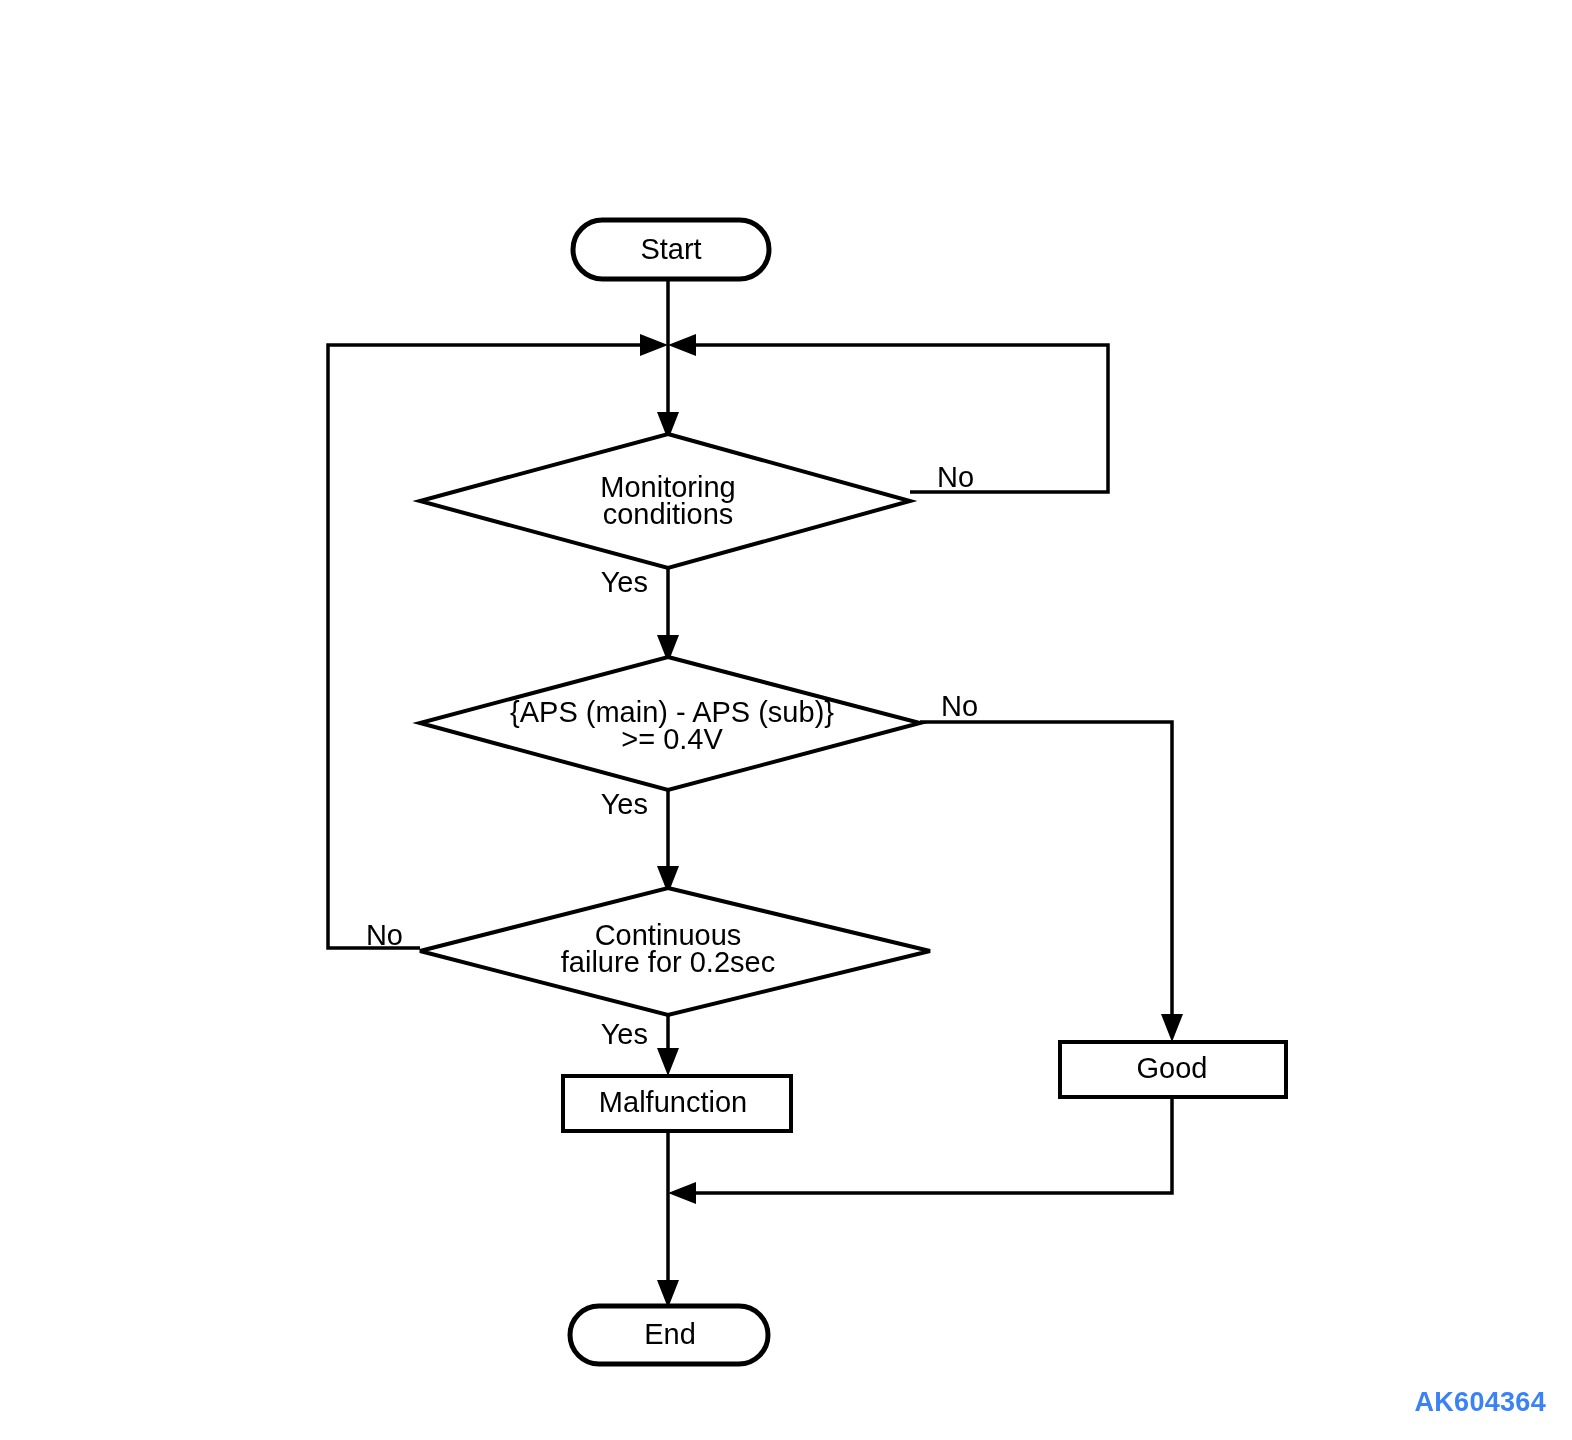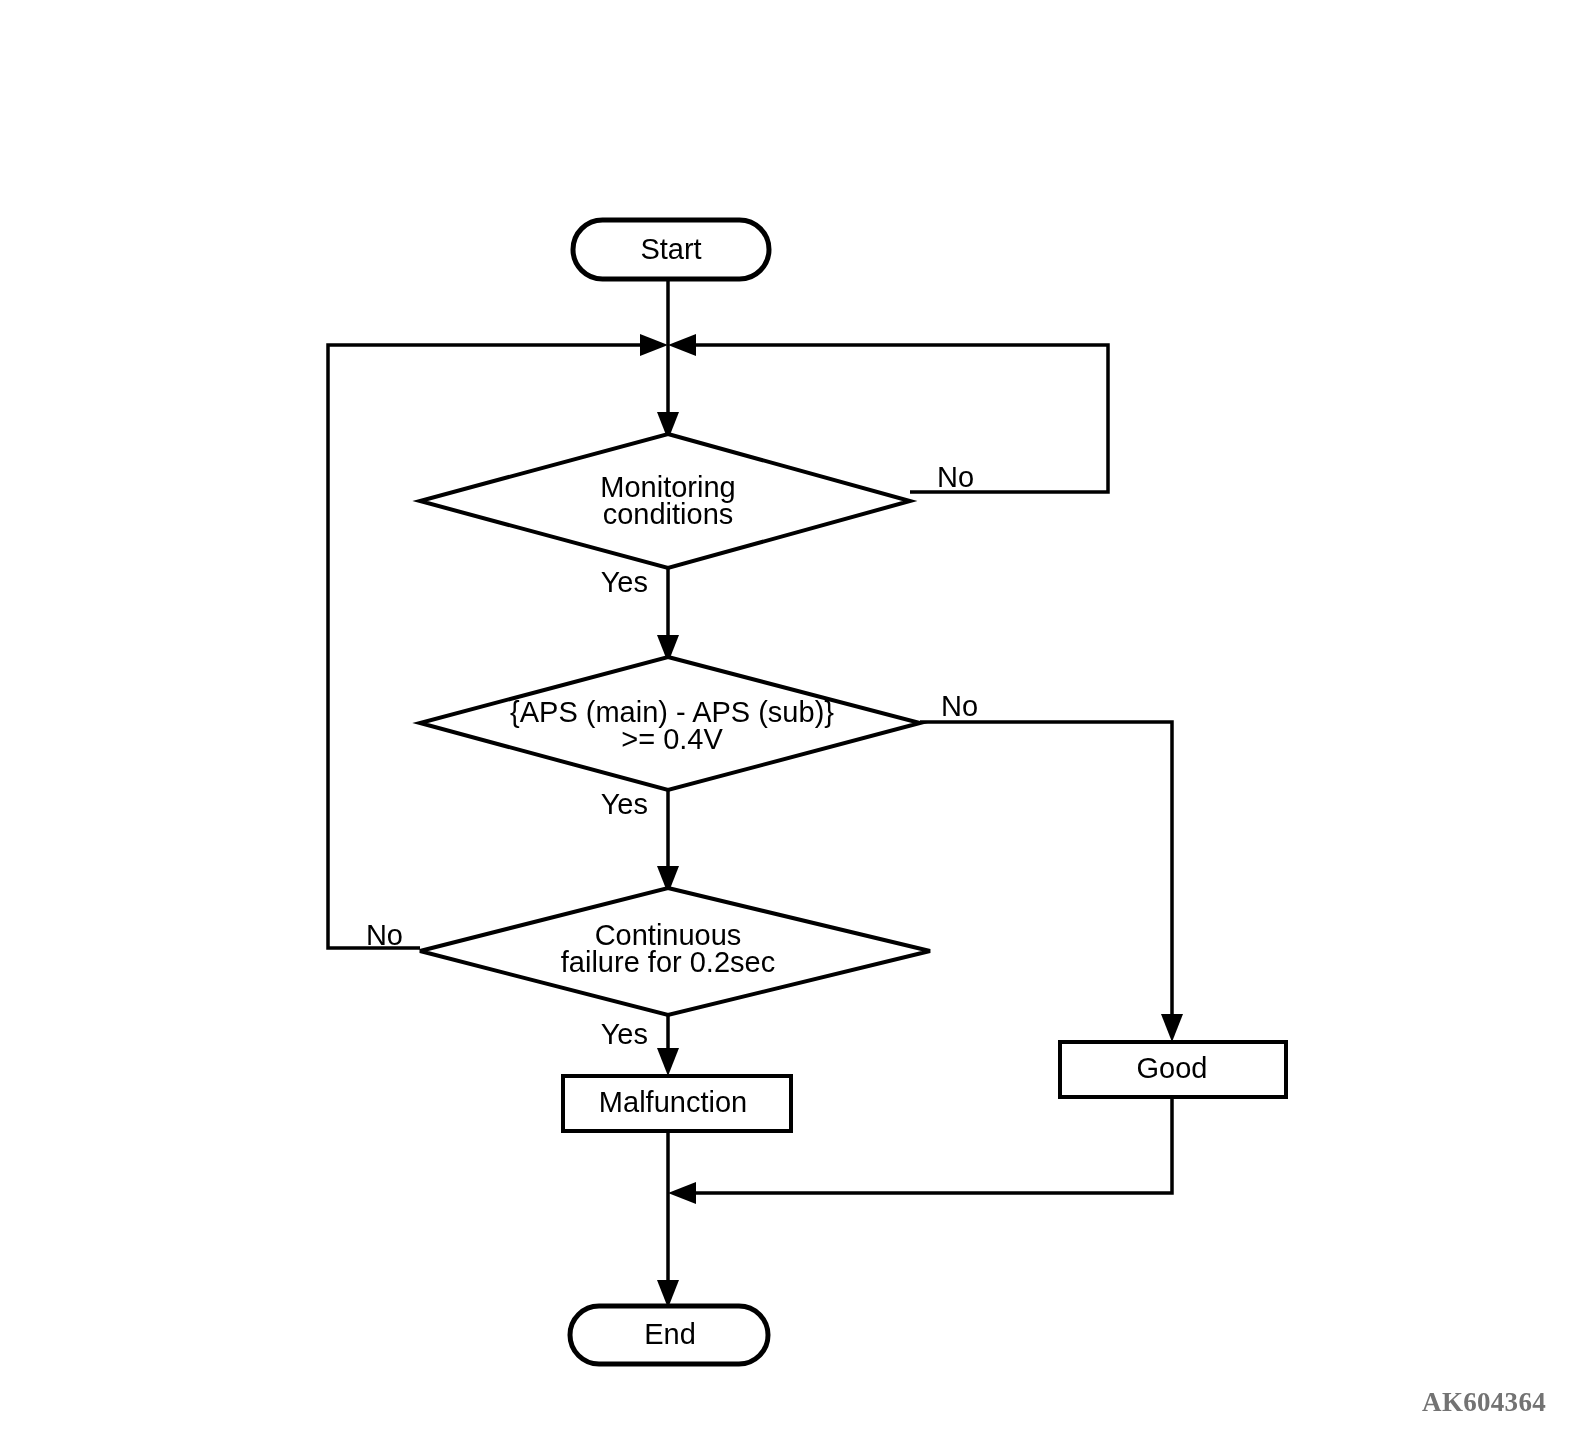--- a/index.html
+++ b/index.html
@@ -63,25 +63,25 @@
     stroke-linecap: butt;
   }
   .arrowhead {
     fill: #000000;
     stroke: none;
   }
   #figure-code {
     position: absolute;
     right: 26px;
     bottom: 22px;
-    font-family: Liberation Serif, serif;
+    font-family: Liberation Sans, sans-serif;
     font-size: 27px;
     font-weight: bold;
     letter-spacing: 0.3px;
-    color: #737373;
+    color: #3b82f6;
   }
 </style>
 </head>
 <body>
 
 <div id="page">
 
   <svg id="flow-svg" viewBox="0 0 1572 1440">
 
     <path class="conn" d="M 668 278 L 668 345"></path>

